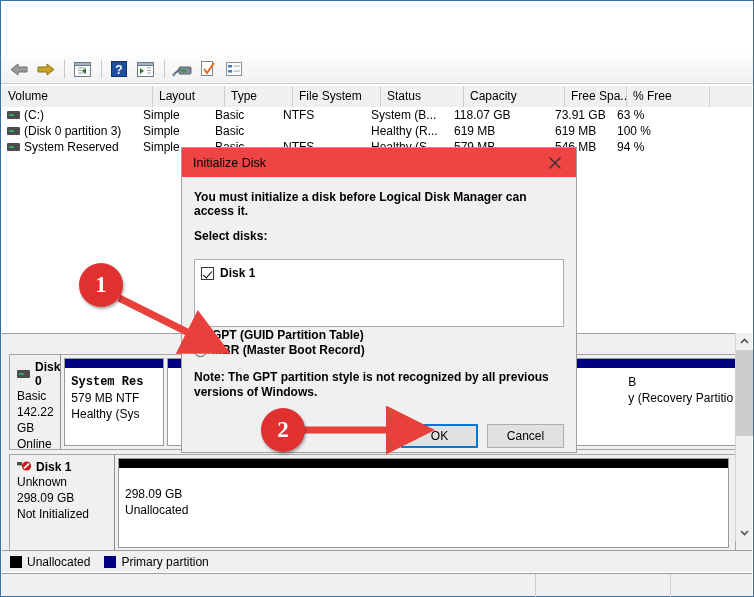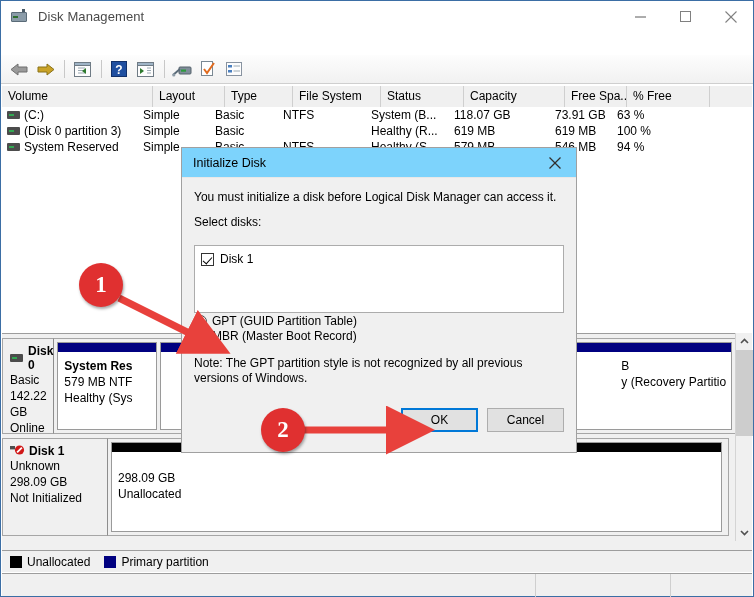--- a/index.html
+++ b/index.html
@@ -73,21 +73,21 @@
   }
   .vol-icon::after {
     content:""; position:absolute; left:2px; top:3px; width:5px; height:2px; background:#32a852;
   }
 
   
   .gfxpane {
     position:absolute; left:1px; top:332px; width:750px; height:231px;
     background:#f0f0f0; border-top:1px solid #9d9d9d;
   }
-  .diskrow { position:absolute; left:0; width:727px; display:flex; }
+  .diskrow { position:absolute; left:7px; width:727px; display:flex;margin-top:16px; }
   .diskinfo {
     width:106px; background:#f0f0f0; border:1px solid #a6a6a6;
     border-right:1px solid #8d8d8d; padding:5px 0 0 7px;
   }
   .diskinfo .dname { font-weight:bold; font-size:12px; display:flex; align-items:center; }
   .diskinfo .dline { font-size:12px; line-height:16px; }
   .d0icon {
     width:13px; height:8px; background:#4c4c4c; border-radius:1px;
     margin-right:5px; position:relative; flex:0 0 auto;
   }
@@ -95,21 +95,21 @@
   .d1icon { width:16px; height:12px; margin-right:3px; position:relative; flex:0 0 auto; }
 
   .partwrap { flex:1; background:#f0f0f0; border:1px solid #a6a6a6; border-left:none; padding:3px; display:flex; }
   .part {
     border:1px solid #9a9a9a; background:#fff; margin-right:3px;
     display:flex; flex-direction:column;
   }
   .part .bar { height:9px; background:#000080; }
   .part.unalloc .bar { background:#000; }
   .part .ptext { padding:6px 5px 0 6px; font-size:12px; line-height:16px; }
-  .part .ptext .pb { font-weight:bold; }
+  .part .ptext .pb { font-weight:bold;font-family:Liberation Mono, monospace; }
 
   .legend {
     position:absolute; left:1px; bottom:24px; width:750px; height:22px;
     background:#f0f0f0; border-top:1px solid #9d9d9d;
     display:flex; align-items:center; padding-left:8px;
   }
   .sw { width:12px; height:12px; margin-right:5px; }
   .legend span.lbl { font-size:12px; margin-right:14px; }
 
   .statusbar {
@@ -127,26 +127,26 @@
   .vs-thumb { position:absolute; left:0; top:17px; width:17px; height:86px; background:#cdcdcd; }
   .vs-dn { position:absolute; left:0; bottom:0; }
 
   
   .dialog {
     position:absolute; left:180px; top:146px; width:396px; height:306px;
     background:#f0f0f0; border:1px solid #a0a0a0;
     box-shadow:0 0 0 0 rgba(0,0,0,0);
   }
   .dlg-title {
-    height:30px; background:#7dd3fc; display:flex; align-items:center;
+    height:30px; background:#ef4444; display:flex; align-items:center;
     border-bottom:1px solid #e8e8e8;
   }
   .dlg-title .t { margin-left:11px; font-size:12.5px; color:#000; }
   .dlg-close { position:absolute; right:0; top:0; width:42px; height:30px; display:flex; align-items:center; justify-content:center; color:#555; }
-  .dlg-body { padding:12px 12px 0 12px; }
+  .dlg-body { padding:12px 12px 0 12px;font-weight:bold; }
   .dlg-body p { margin:0 0 11px 0; font-size:12px; }
   .disklist {
     height:68px; background:#fff; border:1px solid #acacac; padding:6px 0 0 6px;
   }
   .chk {
     width:13px; height:13px; border:1px solid #333; background:#fff;
     display:inline-block; vertical-align:-2px; margin-right:6px; position:relative;
   }
   .chk::after {
     content:""; position:absolute; left:3px; top:1px; width:4px; height:8px;
@@ -155,21 +155,21 @@
   .radio-row { display:flex; align-items:center; margin:1px 0; }
   .radio {
     width:13px; height:13px; border:1px solid #4a4a4a; border-radius:50%;
     background:#fff; margin-right:5px; position:relative; flex:0 0 auto;
   }
   .radio.on::after {
     content:""; position:absolute; left:3px; top:3px; width:5px; height:5px;
     border-radius:50%; background:#1a1a1a;
   }
   .note { margin-top:13px; font-size:12px; line-height:15px; }
-  .dlg-buttons { position:absolute; right:12px; bottom:20px; display:flex; }
+  .dlg-buttons { position:absolute; right:12px; bottom:4px; display:flex; }
   .btn {
     width:77px; height:24px; font-size:12px; background:#e1e1e1;
     border:1px solid #adadad; display:flex; align-items:center; justify-content:center;
   }
   .btn.default { border:2px solid #0078d7; background:#e1e1e1; margin-right:9px; }
 
   
   .anno-circle {
     position:absolute; width:44px; height:44px; border-radius:50%;
     background:#e03030; color:#fff; font-size:23px; font-weight:bold;
@@ -177,46 +177,20 @@
     box-shadow:1px 2px 3px rgba(0,0,0,.35);
     font-family:"Liberation Serif", serif;
   }
   svg.anno { position:absolute; left:0; top:0; pointer-events:none; }
 </style>
 </head>
 <body>
 
 <div id="app">
 
-  <div class="titlebar">
-    <div class="title-icon">
-      <div class="ti-stand"></div>
-        <div class="ti-body"></div>
-        <div class="ti-dot"></div>
-    </div>
-    <div class="title-text">Disk Management</div>
-    <div class="win-controls">
-      <div class="wbtn">
-        <svg width="11" height="11" viewBox="0 0 11 11">
-            <line x1="0" y1="6" x2="11" y2="6" stroke="#5a5a5a" stroke-width="1"></line>
-          </svg>
-      </div>
-      <div class="wbtn">
-        <svg width="11" height="11" viewBox="0 0 11 11">
-            <rect x="0.5" y="0.5" width="10" height="10" fill="none" stroke="#808080" stroke-width="1"></rect>
-          </svg>
-      </div>
-      <div class="wbtn">
-        <svg width="12" height="12" viewBox="0 0 12 12">
-            <line x1="0.5" y1="0.5" x2="11.5" y2="11.5" stroke="#808080" stroke-width="1.1"></line>
-            <line x1="11.5" y1="0.5" x2="0.5" y2="11.5" stroke="#808080" stroke-width="1.1"></line>
-          </svg>
-      </div>
-    </div>
-  </div>
 
 
   <div class="toolbar">
     <div class="tb-item">
       <svg width="19" height="15" viewBox="0 0 19 15">
         <polygon points="1,7.5 8,2 8,5 17,5 17,10 8,10 8,13" fill="#9a9a9a" stroke="#6f6f6f" stroke-width="1" stroke-linejoin="round"></polygon>
       </svg>
     </div>
     <div class="tb-item">
       <svg width="19" height="15" viewBox="0 0 19 15">

